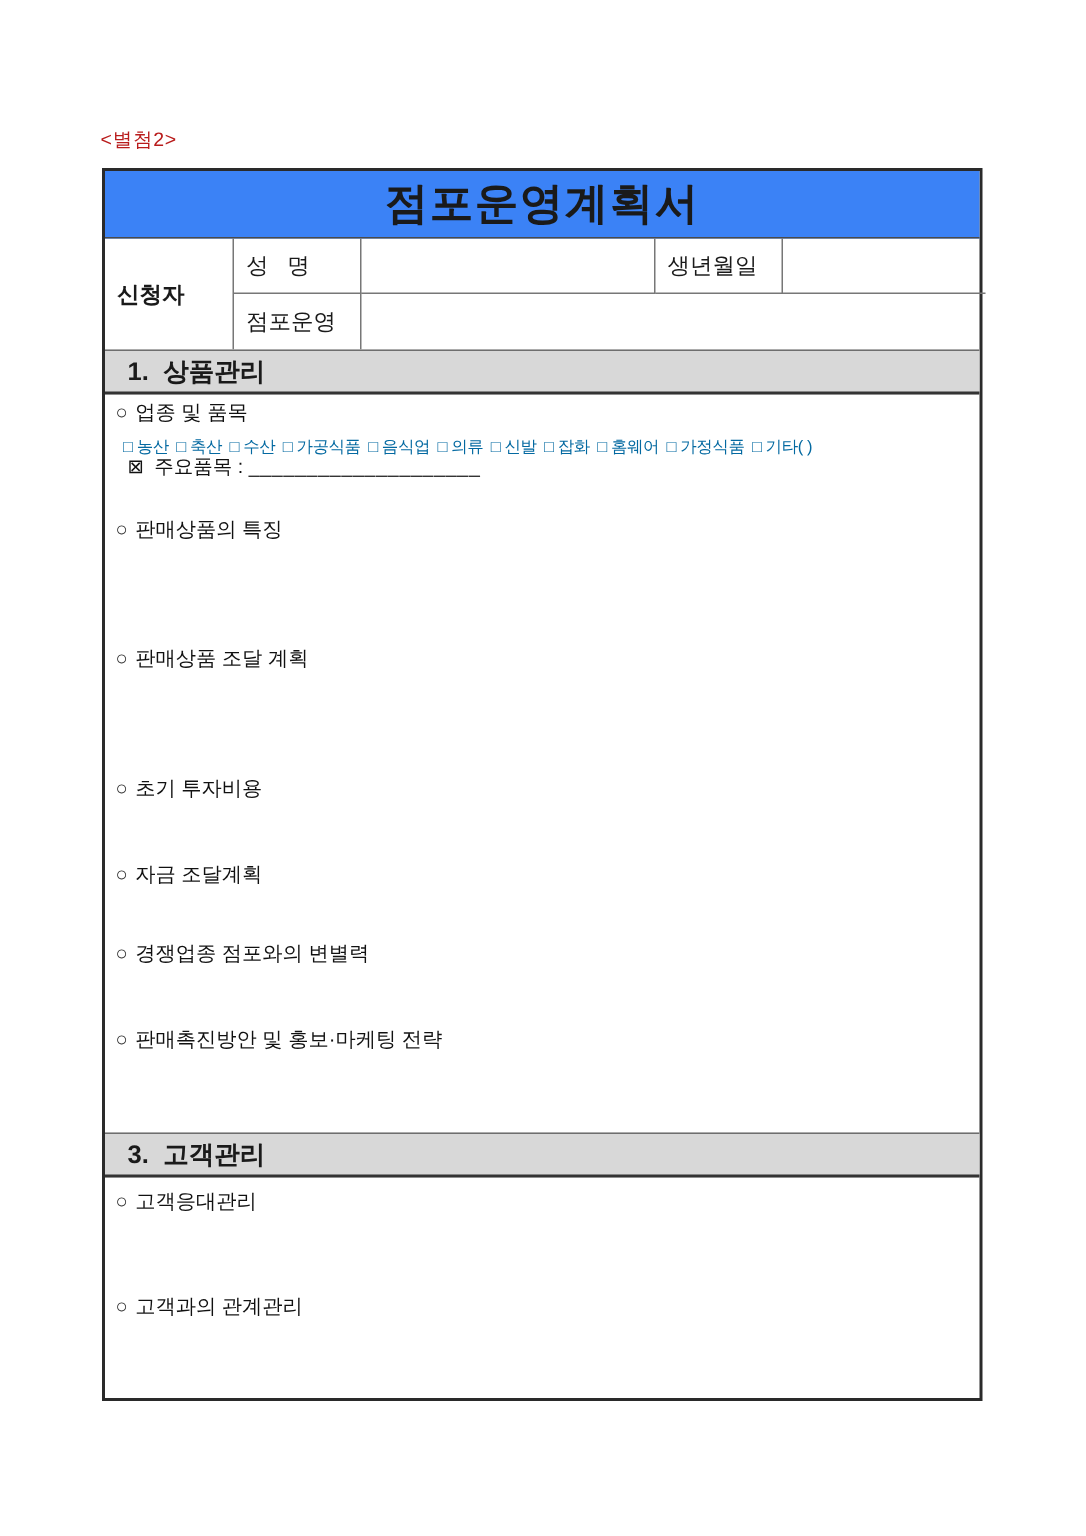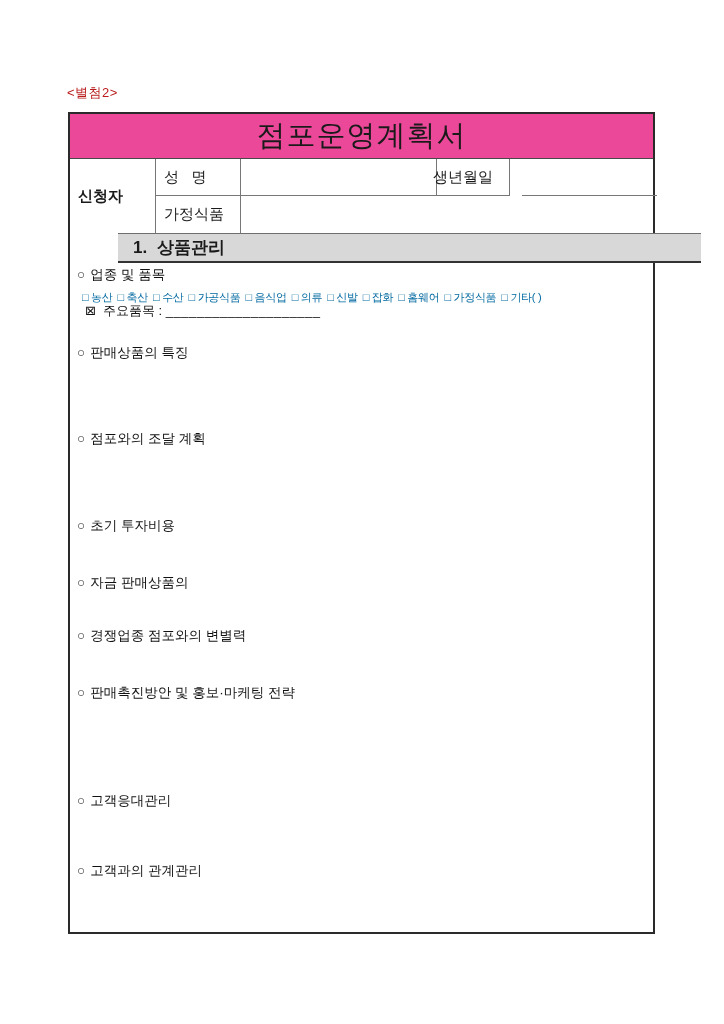--- a/index.html
+++ b/index.html
@@ -18,49 +18,49 @@
 
   .form-table {
     position: absolute; left: 68px; top: 112px;
     width: 587px; height: 822px;
     border: 2px solid #2a2a2a;
     background: #ffffff;
   }
 
   .title-bar {
     position: absolute; left: 0; top: 0; width: 100%; height: 45px;
-    background: #ec4899;
+    background: #3b82f6;
     border-bottom: 1px solid #4a4a4a;
     display: flex; align-items: center; justify-content: center;
-    font-size: 29px; font-weight: normal; letter-spacing: 1px;
+    font-size: 29px; font-weight: bold; letter-spacing: 1px;
   }
 
   
   .applicant { position: absolute; left: 0; top: 45px; width: 100%; height: 74px; }
   .cell { position: absolute; font-size: 15px; display: flex; align-items: center; }
   .cell.lbl { padding-left: 8px; }
   .c-applicant {
     left: 0; top: 0; width: 86px; height: 74px;
     border-right: 1px solid #777; font-weight: bold; padding-left: 8px;
   }
   .c-name-lbl  { left: 86px;  top: 0; width: 85px;  height: 37px; border-right: 1px solid #777; border-bottom: 1px solid #777; white-space: pre; }
   .c-name-val  { left: 171px; top: 0; width: 196px; height: 37px; border-right: 1px solid #777; border-bottom: 1px solid #777; }
-  .c-birth-lbl { left: 355px; top: 0; width: 85px;  height: 37px; border-right: 1px solid #777; border-bottom: 1px solid #777; }
+  .c-birth-lbl { left: 367px; top: 0; width: 85px;  height: 37px; border-right: 1px solid #777; border-bottom: 1px solid #777; }
   .c-birth-val { left: 452px; top: 0; width: 135px; height: 37px; border-bottom: 1px solid #777; }
   .c-phone-lbl { left: 86px;  top: 37px; width: 85px; height: 37px; border-right: 1px solid #777; }
   .c-phone-val { left: 171px; top: 37px; width: 416px; height: 37px; }
 
   .section-bar {
     position: absolute; left: 0; width: 100%; height: 30px;
     background: #d8d8d8;
     border-top: 1px solid #6e6e6e;
     border-bottom: 2px solid #333;
     display: flex; align-items: center;
     padding-left: 15px;
-    font-size: 17px; font-weight: bold; word-spacing: 5px; margin-left: 48px;
+    font-size: 17px; font-weight: bold; word-spacing: 5px;
   }
   #sec1-bar { top: 119px; }
   #sec2-bar { top: 369px; }
   #sec3-bar { top: 641px; }
 
   .bullet-item {
     position: absolute; left: 7px;
     font-size: 13.5px; white-space: nowrap; color: #111;
   }
   .bullet-item .b { margin-right: 5px; color: #333; }
@@ -88,61 +88,62 @@
   <div class="form-table">
 
     <div class="title-bar">점포운영계획서</div>
 
     <div class="applicant">
       <div class="cell c-applicant">신청자</div>
       <div class="cell lbl c-name-lbl">성   명</div>
       <div class="cell c-name-val"></div>
       <div class="cell lbl c-birth-lbl">생년월일</div>
       <div class="cell c-birth-val"></div>
-      <div class="cell lbl c-phone-lbl">가정식품</div>
+      <div class="cell lbl c-phone-lbl">점포운영</div>
       <div class="cell c-phone-val"></div>
     </div>
 
     <div class="section-bar" id="sec1-bar">1. 상품관리</div>
 
     <div class="bullet-item" style="top:152px">
       <span class="b">○</span><span>업종 및 품목</span>
     </div>
 
     <div class="category-line"><span class="cat">□ 농산</span><span class="cat">□ 축산</span><span class="cat">□ 수산</span><span class="cat">□ 가공식품</span><span class="cat">□ 음식업</span><span class="cat">□ 의류</span><span class="cat">□ 신발</span><span class="cat">□ 잡화</span><span class="cat">□ 홈웨어</span><span class="cat">□ 가정식품</span><span class="cat">□ 기타(        )</span></div>
 
     <div class="major-line">
       <span class="bx">⊠</span><span>주요품목 :</span> <span class="fill">____________________</span>
     </div>
 
     <div class="bullet-item" style="top:230px">
       <span class="b">○</span><span>판매상품의 특징</span>
     </div>
 
     <div class="bullet-item" style="top:316px">
-      <span class="b">○</span><span>점포와의 조달 계획</span>
+      <span class="b">○</span><span>판매상품 조달 계획</span>
     </div>
 
 
     <div class="bullet-item" style="top:403px">
       <span class="b">○</span><span>초기 투자비용</span>
     </div>
 
     <div class="bullet-item" style="top:460px">
-      <span class="b">○</span><span>자금 판매상품의</span>
+      <span class="b">○</span><span>자금 조달계획</span>
     </div>
 
     <div class="bullet-item" style="top:513px">
       <span class="b">○</span><span>경쟁업종 점포와의 변별력</span>
     </div>
 
     <div class="bullet-item" style="top:570px">
       <span class="b">○</span><span>판매촉진방안 및 홍보·마케팅 전략</span>
     </div>
 
+    <div class="section-bar" id="sec3-bar">3. 고객관리</div>
 
     <div class="bullet-item" style="top:678px">
       <span class="b">○</span><span>고객응대관리</span>
     </div>
 
     <div class="bullet-item" style="top:748px">
       <span class="b">○</span><span>고객과의 관계관리</span>
     </div>
 
   </div>

